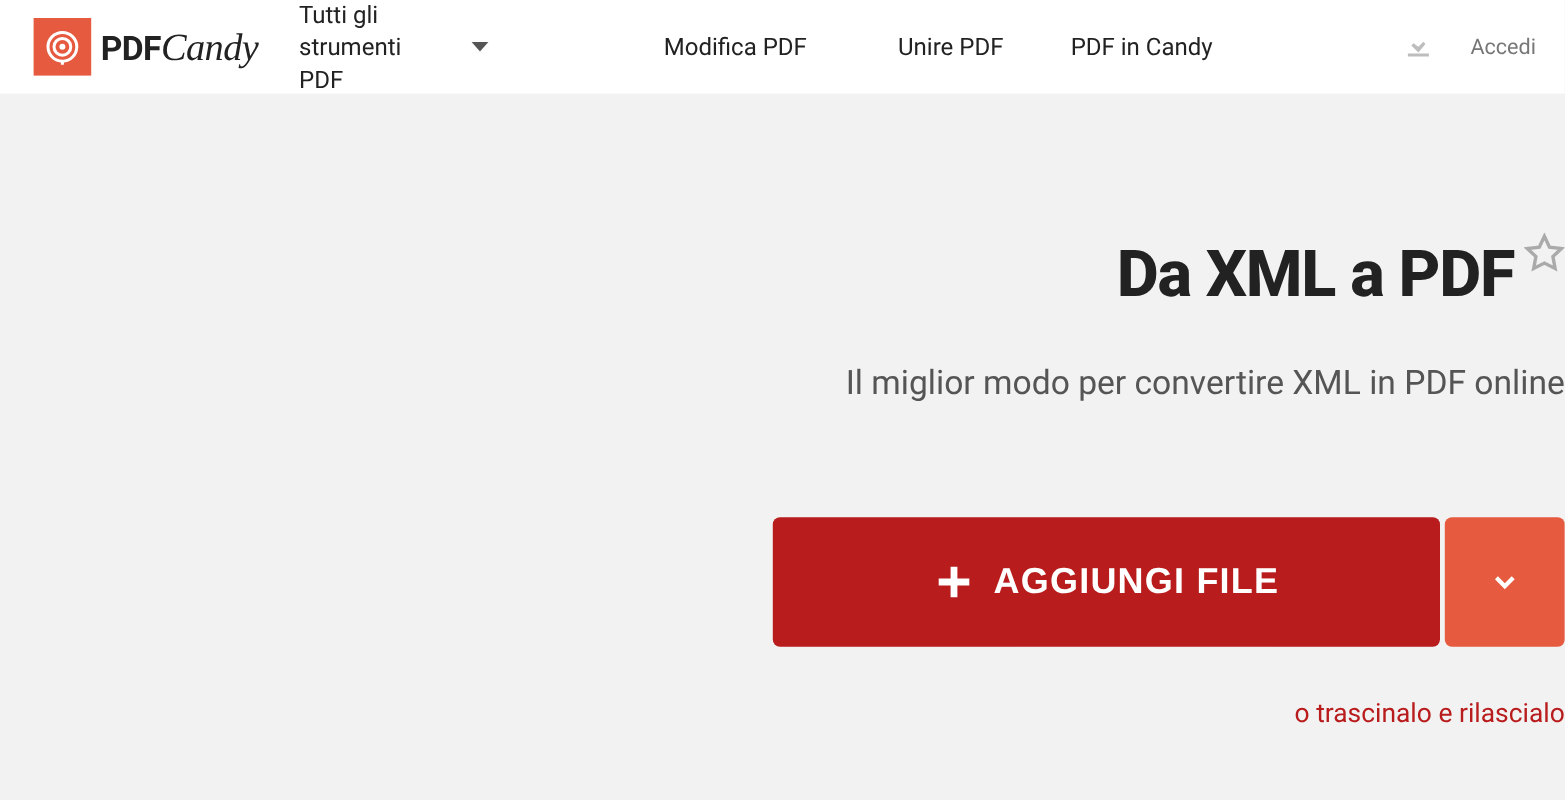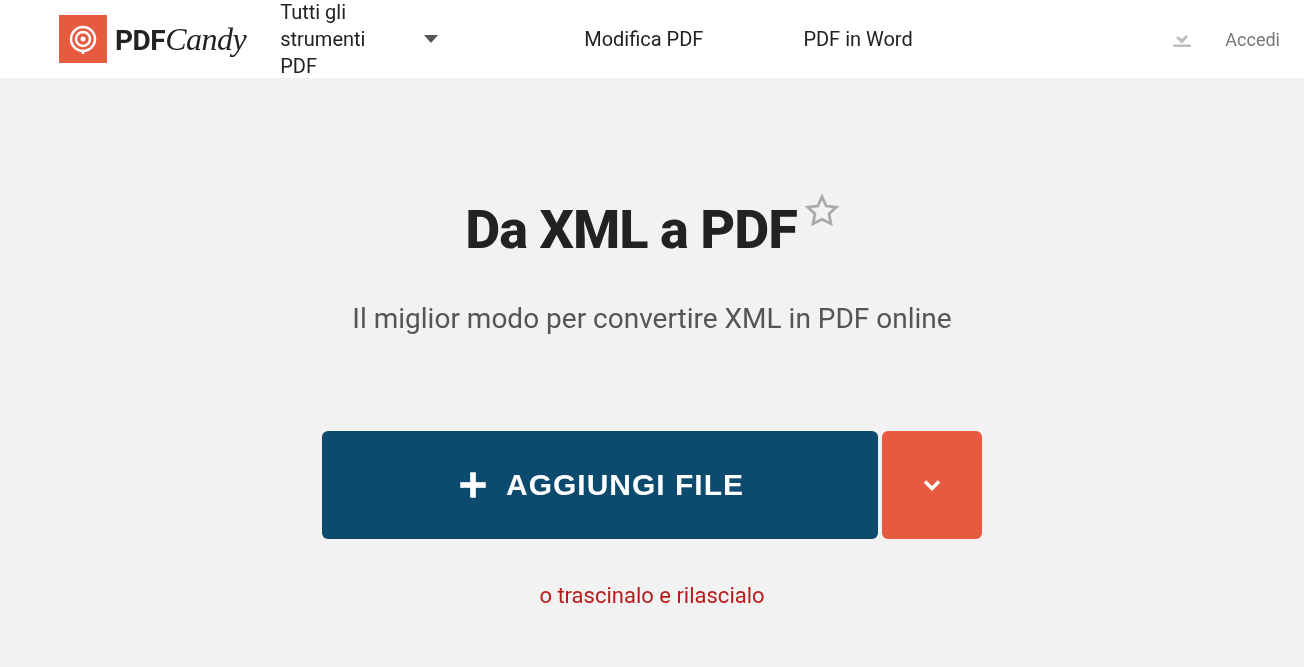--- a/index.html
+++ b/index.html
@@ -16,21 +16,20 @@
     display: flex;
     align-items: center;
     padding: 0 24px 0 28px;
     gap: 0;
   }
   .logo {
     display: flex;
     align-items: center;
     gap: 8px;
     margin-right: 20px;
-    margin-left: 31px;
   }
   .logo-icon {
     width: 48px;
     height: 48px;
     background: #e65b3f;
     display: flex;
     align-items: center;
     justify-content: center;
   }
   .logo-text {
@@ -85,21 +84,21 @@
   .download-icon { color: #bdbdbd; cursor: pointer; }
   .login-link {
     color: #777;
     font-size: 18px;
     cursor: pointer;
   }
   .main {
     padding-top: 120px;
     display: flex;
     flex-direction: column;
-    align-items: center;
+    align-items: flex-end;
   }
   .title-row {
     display: flex;
     align-items: flex-start;
     gap: 8px;
   }
   .page-title {
     font-size: 54px;
     font-weight: 800;
     color: #222;
@@ -112,21 +111,21 @@
     color: #555;
   }
   .button-row {
     margin-top: 96px;
     display: flex;
     gap: 4px;
     width: 660px;
   }
   .btn-add {
     flex: 1;
-    background: #0c4a6e;
+    background: #b91c1c;
     color: #fff;
     border: none;
     border-radius: 6px;
     height: 108px;
     font-size: 30px;
     font-weight: 700;
     letter-spacing: 1px;
     display: flex;
     align-items: center;
     justify-content: center;
@@ -174,23 +173,26 @@
     <div class="nav-item with-chevron">
       <span>Tutti gli strumenti PDF</span>
       <span class="chevron-down"></span>
     </div>
     <div class="nav-spacer-1"></div>
     <div class="nav-spacer-2"></div>
     <div class="nav-item">
       <span>Modifica PDF</span>
     </div>
     <div class="nav-spacer-3"></div>
+    <div class="nav-item">
+      <span>Unire PDF</span>
+    </div>
     <div class="nav-spacer-4"></div>
     <div class="nav-item">
-      <span>PDF in Word</span>
+      <span>PDF in Candy</span>
     </div>
   </div>
 
   <div class="right-actions">
     <span class="download-icon">
       <svg width="30" height="30" viewBox="0 0 24 24" fill="currentColor">
         <path d="M12 3v10.6l3.3-3.3 1.4 1.4L12 17.4l-4.7-4.7 1.4-1.4L12 13.6V3h0z"></path>
         <path d="M5 18h14v2H5z"></path>
       </svg>
     </span>

